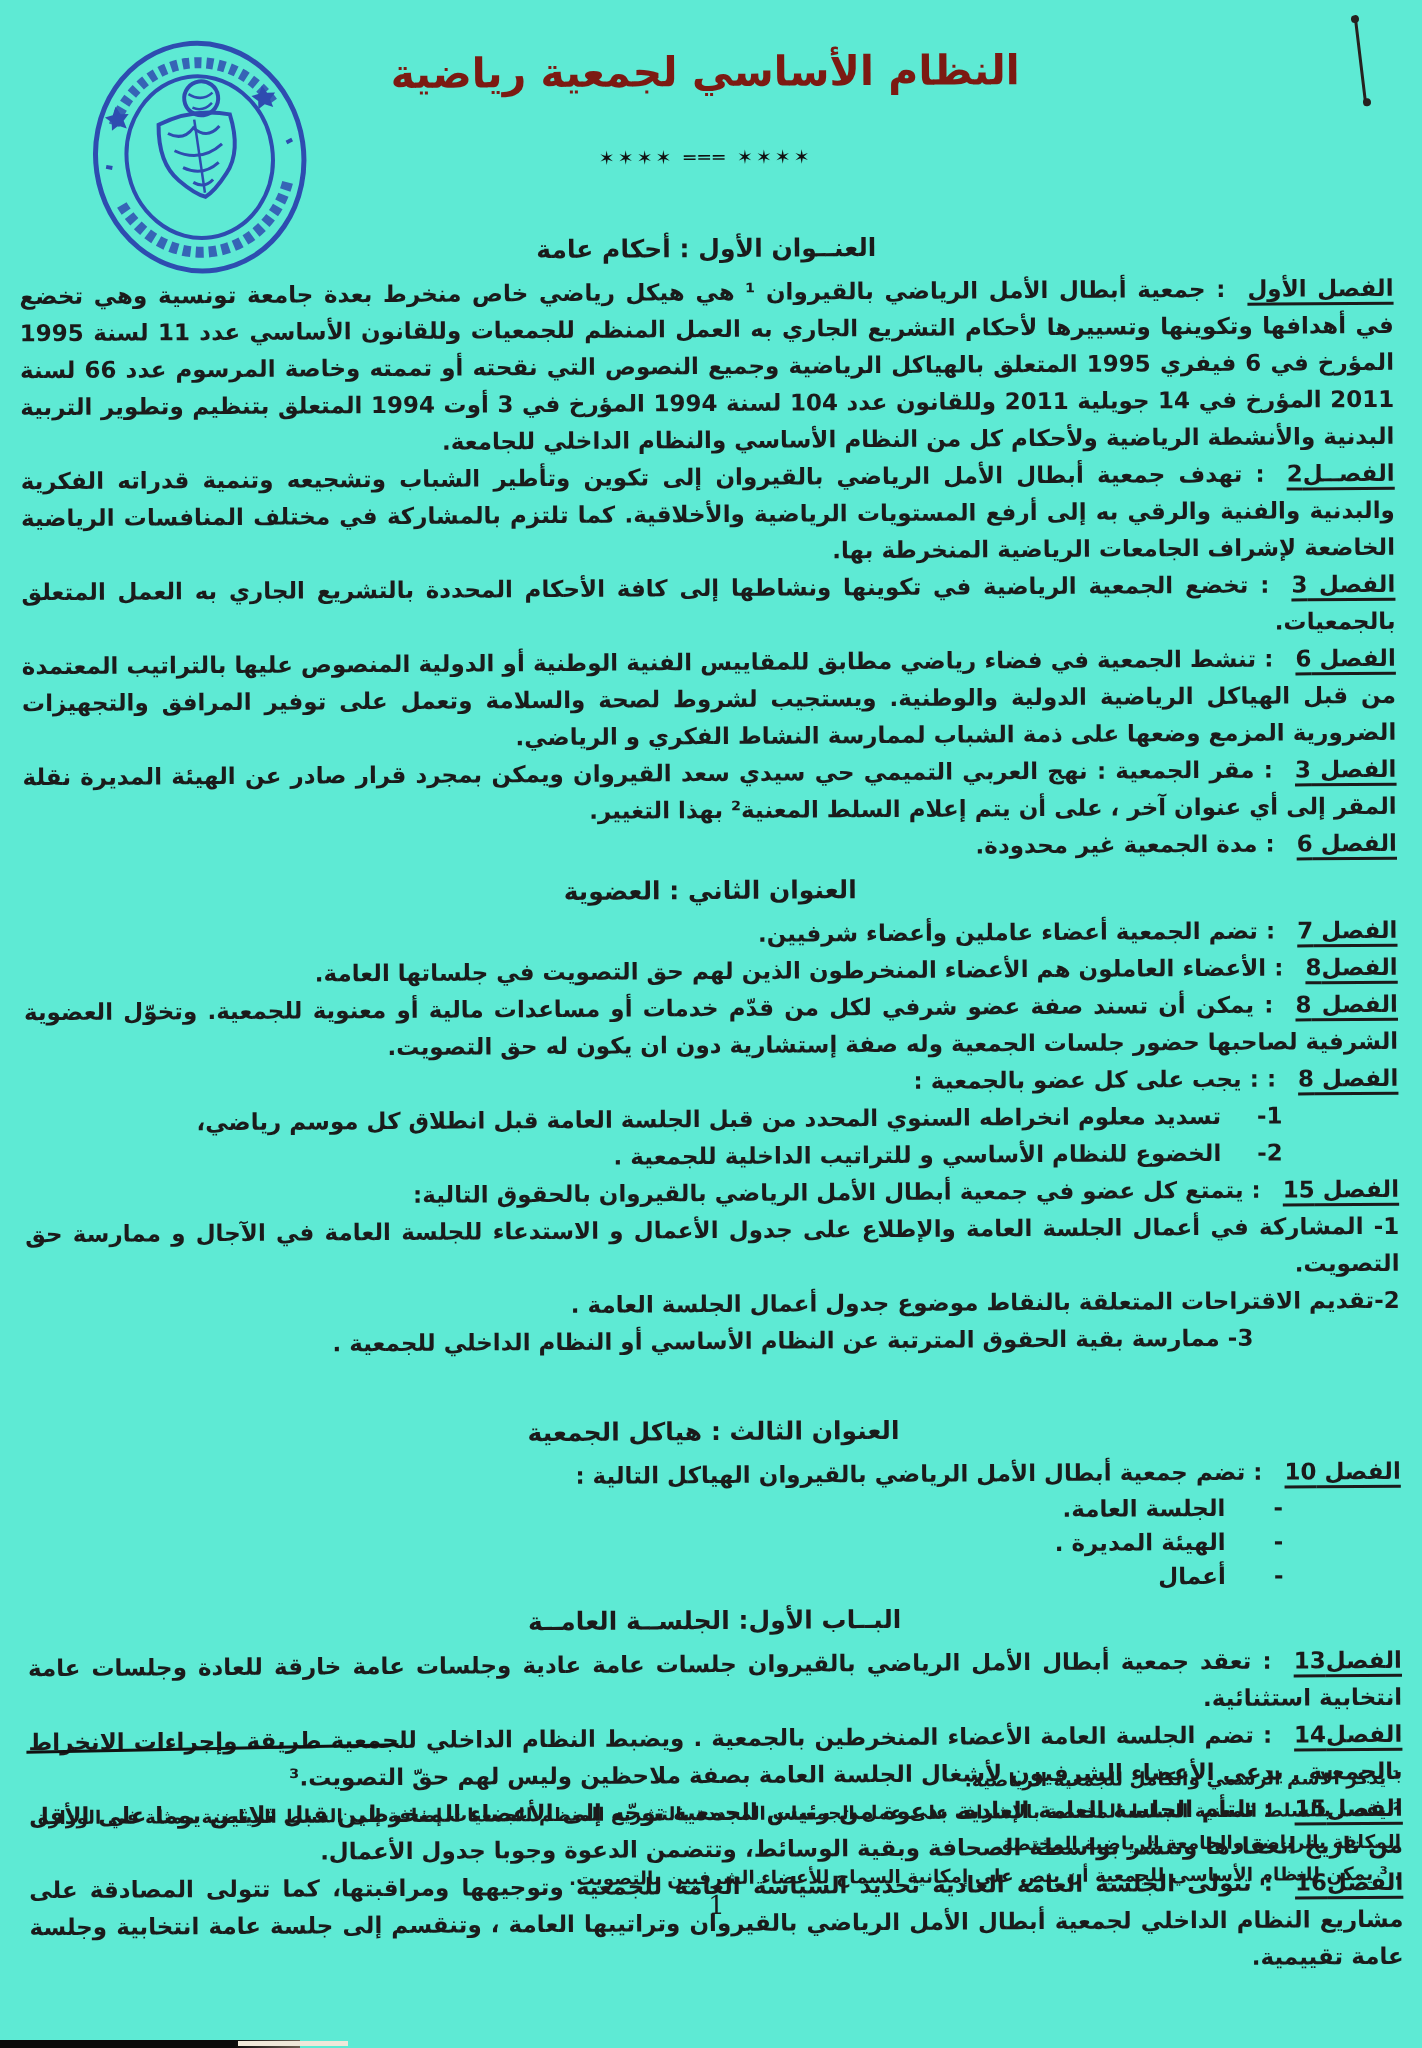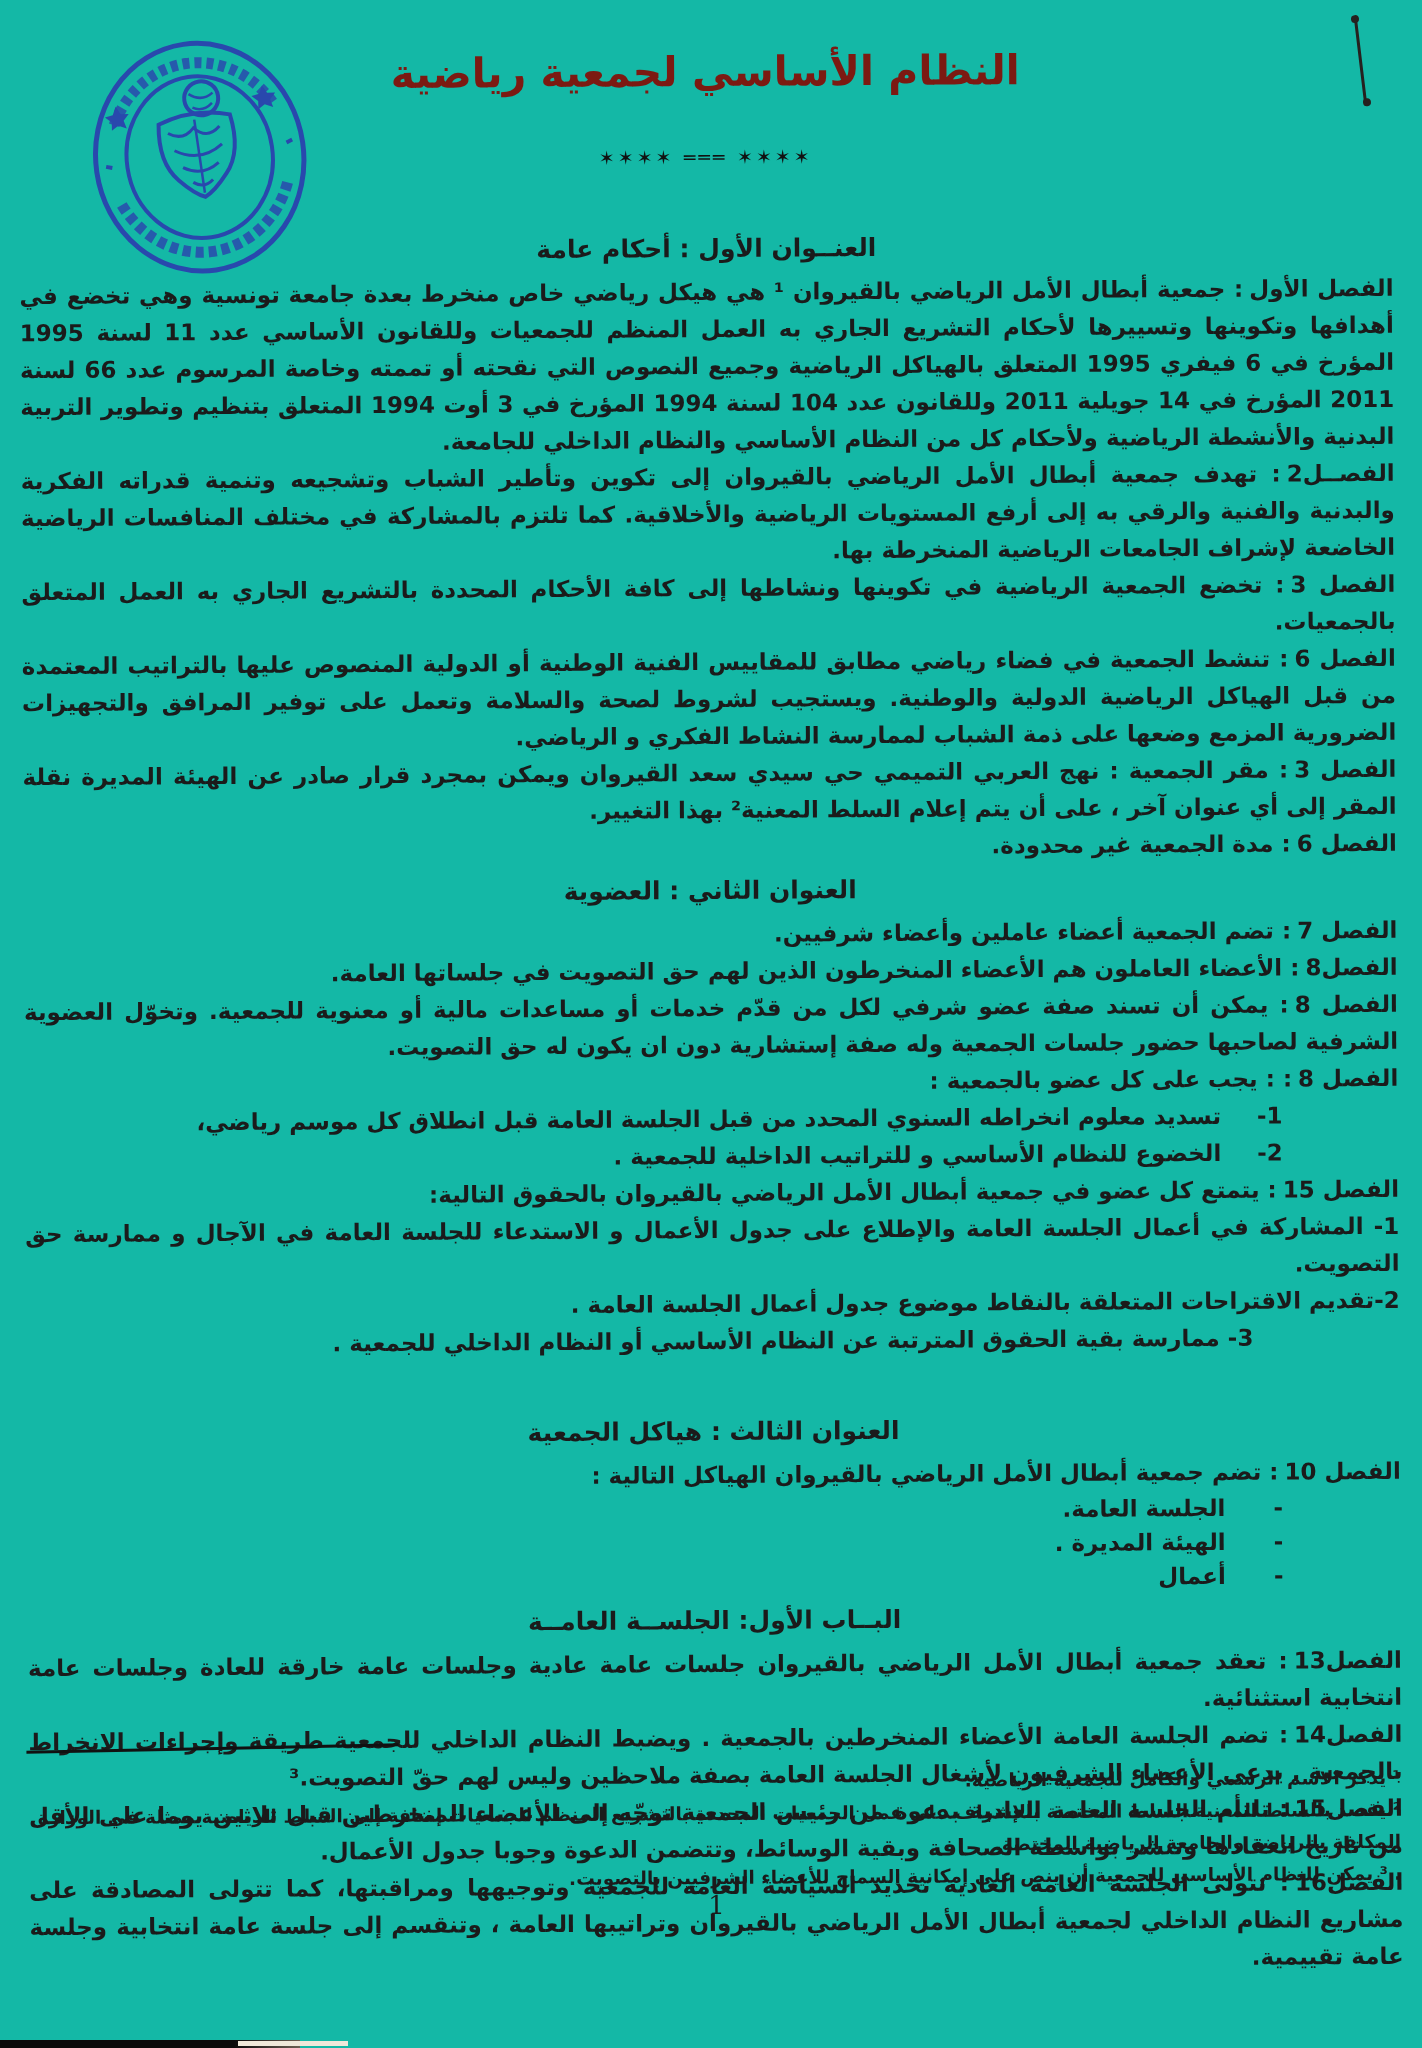--- a/index.html
+++ b/index.html
@@ -1,18 +1,18 @@
 <!DOCTYPE html>
 <html lang="ar"><head>
 <meta charset="utf-8">
 <style>
   html,body{margin:0;padding:0;background:#e8e8e8;}
   .page{
     position:relative; width:1422px; height:2048px; margin:0 auto;
-    background:#14b8a6; overflow:hidden;
+    background:#5eead4; overflow:hidden;
     font-family:"DejaVu Sans", sans-serif; color:#1b1b1b;
   }
   .tilt{position:absolute; inset:0; transform:rotate(-0.35deg);}
   
   .stamp{position:absolute; left:92px; top:30px; width:228px; height:262px; opacity:.92;}
   
   .pen-mark{position:absolute; left:1360px; top:22px; width:3px; height:85px;
     background:#26211f; transform:rotate(-6.5deg); transform-origin:top center; border-radius:2px;}
   .pen-mark::before,.pen-mark::after{content:""; position:absolute; left:-3px; width:8px; height:8px;
     background:#26211f; border-radius:50%;}
@@ -21,21 +21,21 @@
   .title{margin:0; position:absolute; top:48px; left:0; right:0;
     text-align:center; font-size:41px; font-weight:700; color:#7c1a12; direction:rtl;}
   .sep{position:absolute; top:146px; left:0; right:0; text-align:center;
     font-size:19px; font-weight:700; letter-spacing:3px; color:#111;}
   
   .content{position:absolute; top:224px; right:24px; left:24px; direction:rtl;
     font-size:23px; font-weight:700; line-height:37px; text-align:justify;}
   .h{text-align:center; font-size:25px; font-weight:700; margin:5px 0; line-height:40px;}
   .h.gap{margin-top:52px;}
   .para{margin:0;}
-  .lbl{text-decoration-thickness:2.5px; text-underline-offset:6px; margin-left:6px;}
+  .lbl{text-decoration:underline; text-decoration-thickness:2.5px; text-underline-offset:6px; margin-left:22px;}
   .plain{margin:0;}
   .plain.ind-a{text-align:right; padding-left:70px;}
   .plain.ind-b{text-align:right; padding-right:0; padding-left:160px; text-align:center;}
   .num-item{padding-right:116px; text-align:right;}
   .num-item .marker{margin-left:36px;}
   .dash-item{padding-right:118px; text-align:right; line-height:34px;}
   .dash-item .dash{margin-left:48px;}
   
   .fnrule{position:absolute; top:1744px; left:22px; width:372px; height:3px; background:#111;
     transform:rotate(-0.8deg);}

